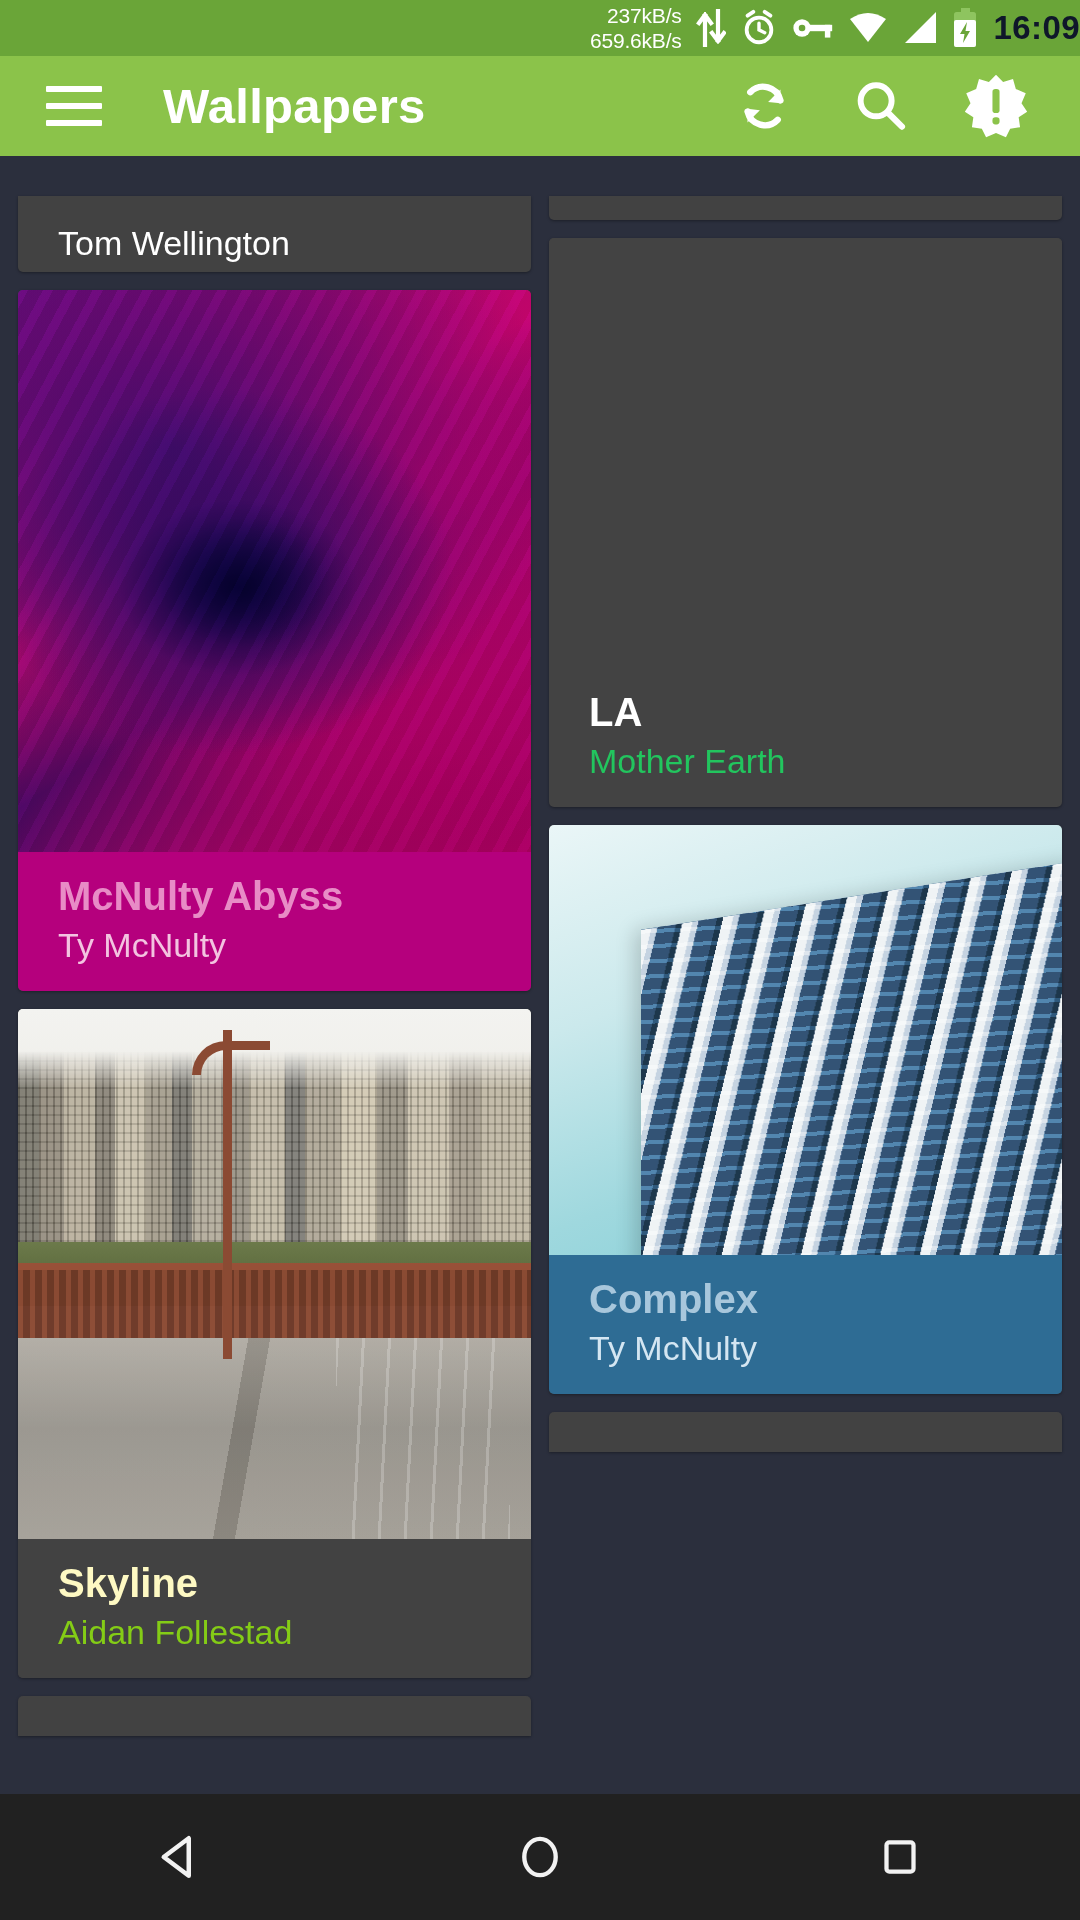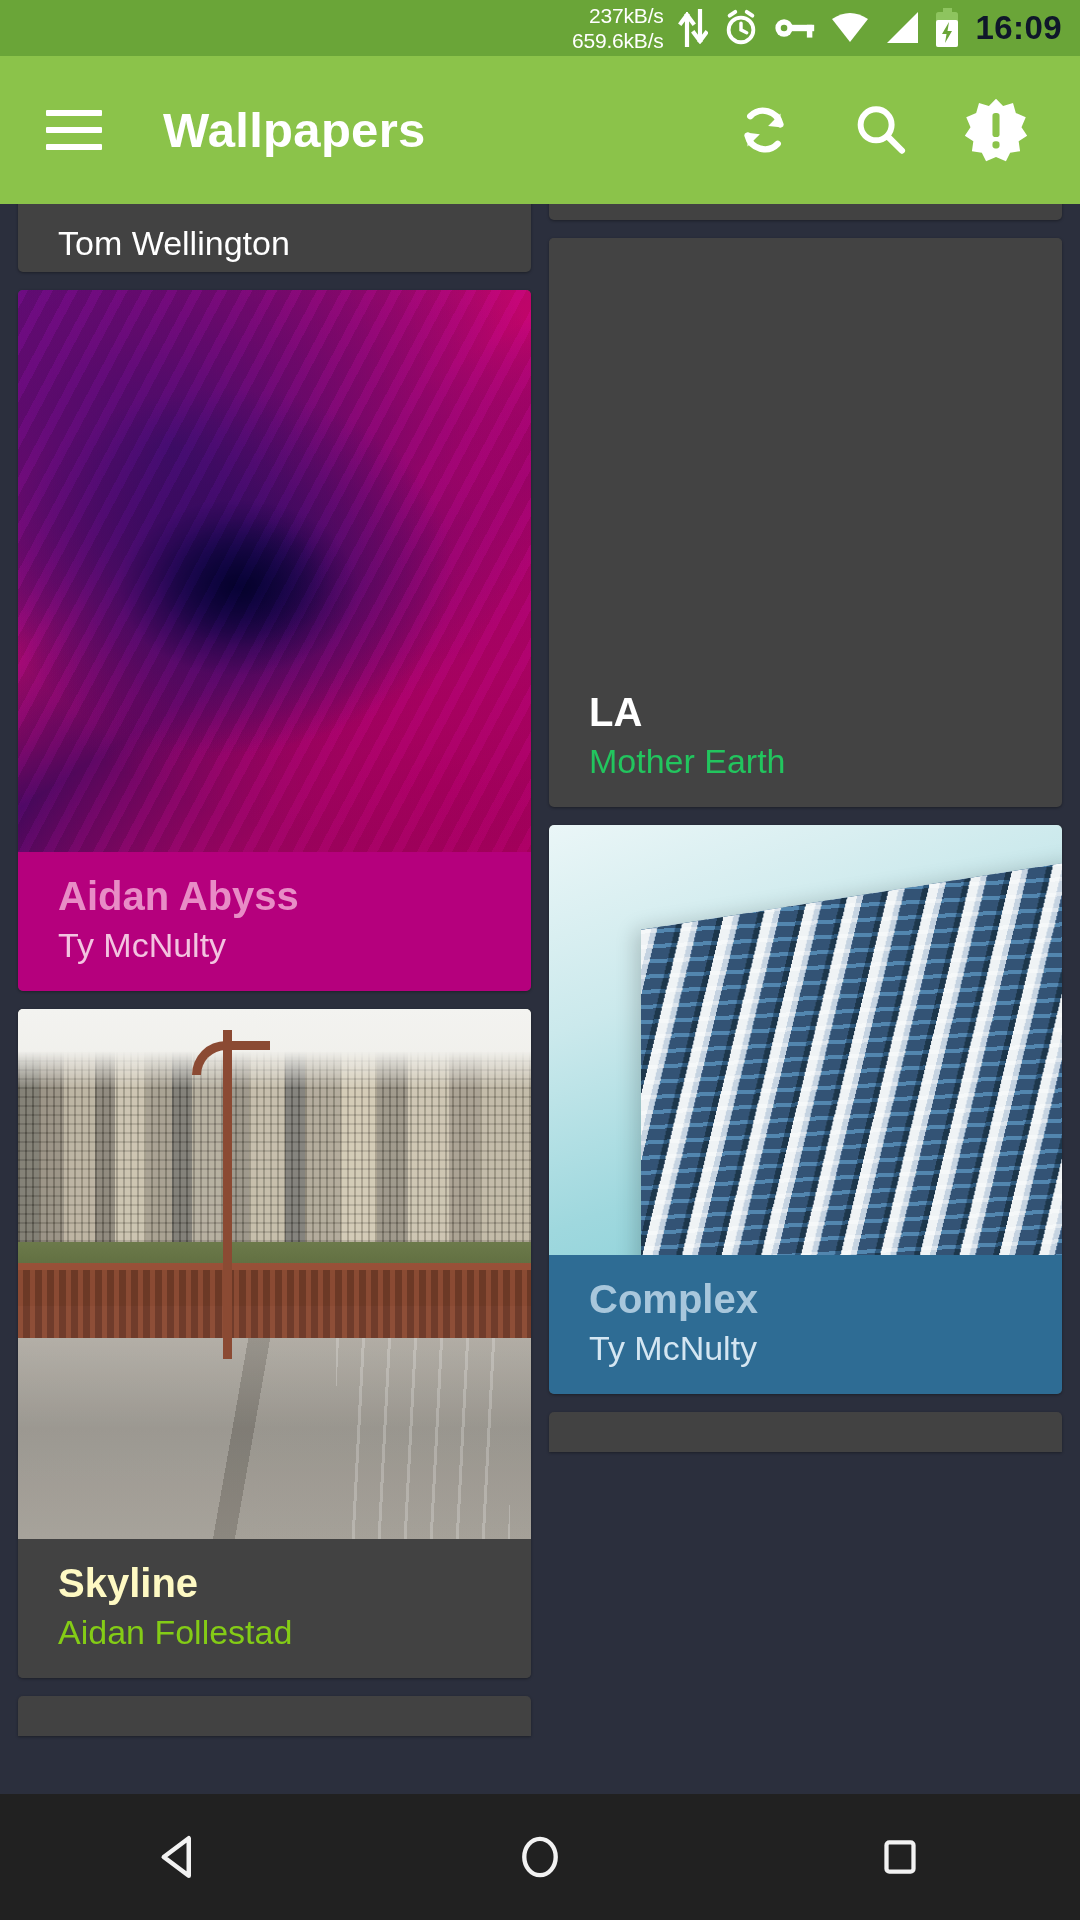--- a/index.html
+++ b/index.html
@@ -9,30 +9,30 @@
     font-family:"Liberation Sans", sans-serif;
     overflow:hidden;
   }
   #app { position:relative; width:1080px; height:1920px; overflow:hidden; background:#2b2f3d; }
 
   
   .statusbar {
     position:absolute; top:0; left:0; width:1080px; height:56px;
     background:#6aa538; z-index:40;
     display:flex; align-items:center; justify-content:flex-end;
-    padding-right:18px; gap:14px;
+    padding-right:0; gap:14px;
   }
   .netspeed { display:flex; flex-direction:column; align-items:flex-end;
     color:#fff; font-size:21px; line-height:25px; letter-spacing:-0.2px; }
   .sb-ico { display:flex; align-items:center; justify-content:center; }
   .sb-clock { color:#0f172a; font-size:33px; font-weight:bold; letter-spacing:0.4px; margin-left:2px; }
 
   
   .toolbar {
-    position:absolute; top:56px; left:0; width:1080px; height:148px;
+    position:absolute; top:56px; left:0; width:1080px; height:100px;
     background:#8bc34a; z-index:35;
     display:flex; align-items:center;
   }
   .hamburger { width:56px; height:40px; margin-left:46px; display:flex;
     flex-direction:column; justify-content:space-between; cursor:pointer; }
   .hamburger i { display:block; height:6px; background:#fff; border-radius:1px; width:100%; }
   .toolbar-title { color:#fff; font-size:49px; font-weight:bold; margin-left:61px;
     letter-spacing:0.3px; white-space:nowrap; }
   .toolbar-actions { margin-left:auto; display:flex; align-items:center; gap:0; padding-right:26px; }
   .tb-btn { width:116px; height:116px; display:flex; align-items:center; justify-content:center; cursor:pointer; }
@@ -243,21 +243,21 @@
 
     <div class="col col-left">
 
       <div class="card card-top">
         <div class="cap-author">Tom Wellington</div>
       </div>
 
       <div class="card">
         <div class="art-purple"></div>
         <div class="card-cap cap-purple">
-          <div class="cap-title">Aidan Abyss</div>
+          <div class="cap-title">McNulty Abyss</div>
           <div class="cap-author">Ty McNulty</div>
         </div>
       </div>
 
       <div class="card">
         <div class="art-skyline">
           <div class="sky-sky"></div>
           <div class="sky-buildings"></div>
           <div class="sky-green"></div>
           <div class="sky-rail"></div>

